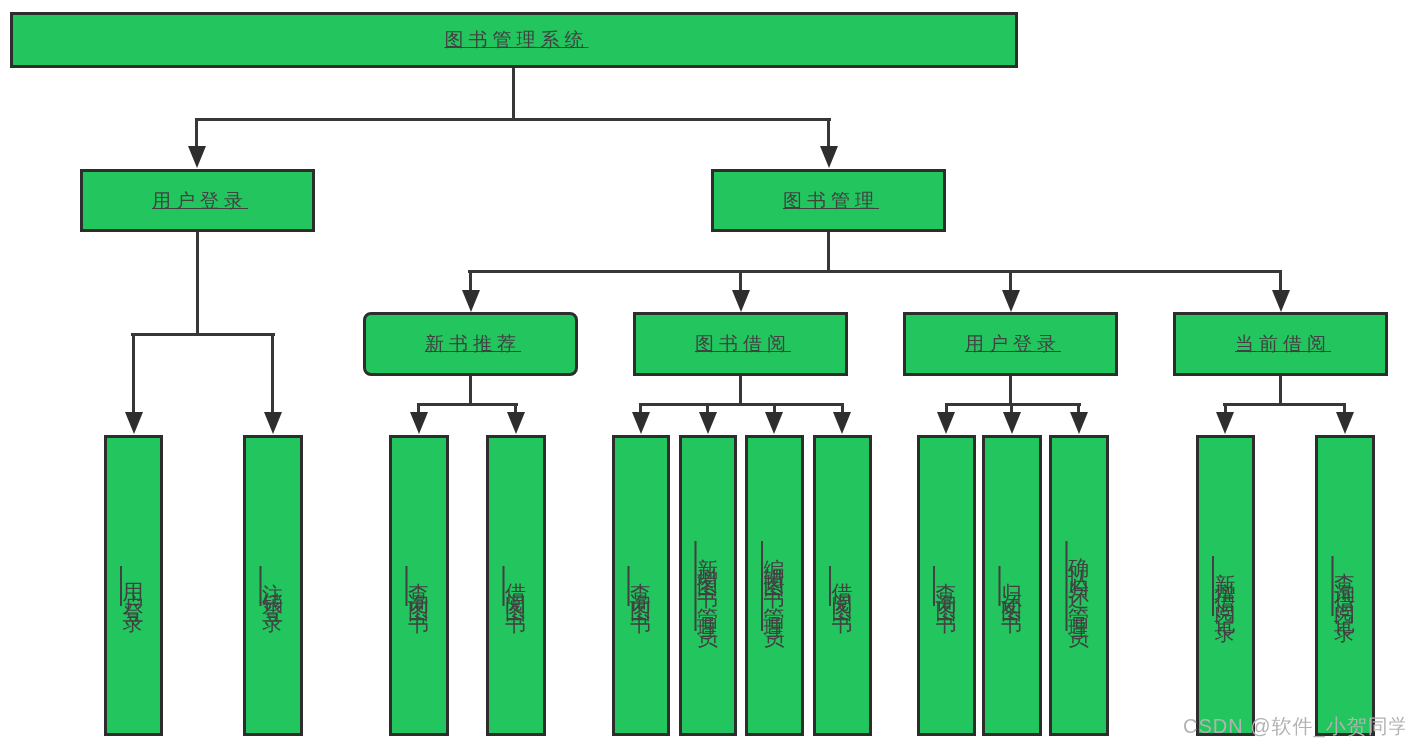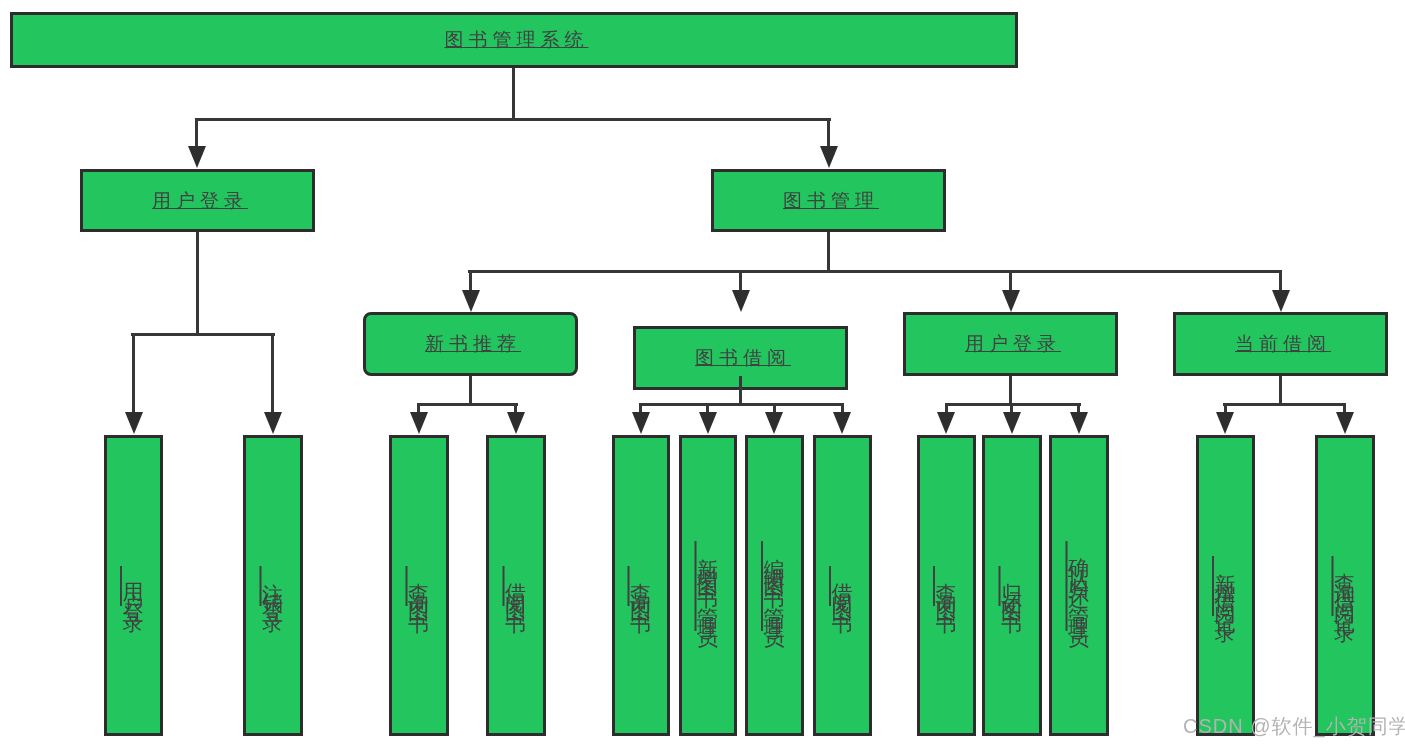--- a/index.html
+++ b/index.html
@@ -67,21 +67,21 @@
   <div class="ln" style="left:739px;top:270px;width:3px;height:22px;"></div>
   <div class="ah" style="left:732px;top:290px;"></div>
   <div class="ln" style="left:1009px;top:270px;width:3px;height:22px;"></div>
   <div class="ah" style="left:1002px;top:290px;"></div>
   <div class="ln" style="left:1279px;top:270px;width:3px;height:22px;"></div>
   <div class="ah" style="left:1272px;top:290px;"></div>
 
   <div class="node h-node" style="left:363px;top:312px;width:215px;height:64px;border-radius:8px;">
     <span>新书推荐</span>
   </div>
-  <div class="node h-node" style="left:633px;top:326px;width:215px;height:64px;">
+  <div class="node h-node" style="left:633px;top:312px;width:215px;height:64px;">
     <span>图书借阅</span>
   </div>
   <div class="node h-node" style="left:903px;top:312px;width:215px;height:64px;">
     <span>用户登录</span>
   </div>
   <div class="node h-node" style="left:1173px;top:312px;width:215px;height:64px;">
     <span>当前借阅</span>
   </div>
 
   <div class="ln" style="left:469px;top:376px;width:3px;height:29px;"></div>

